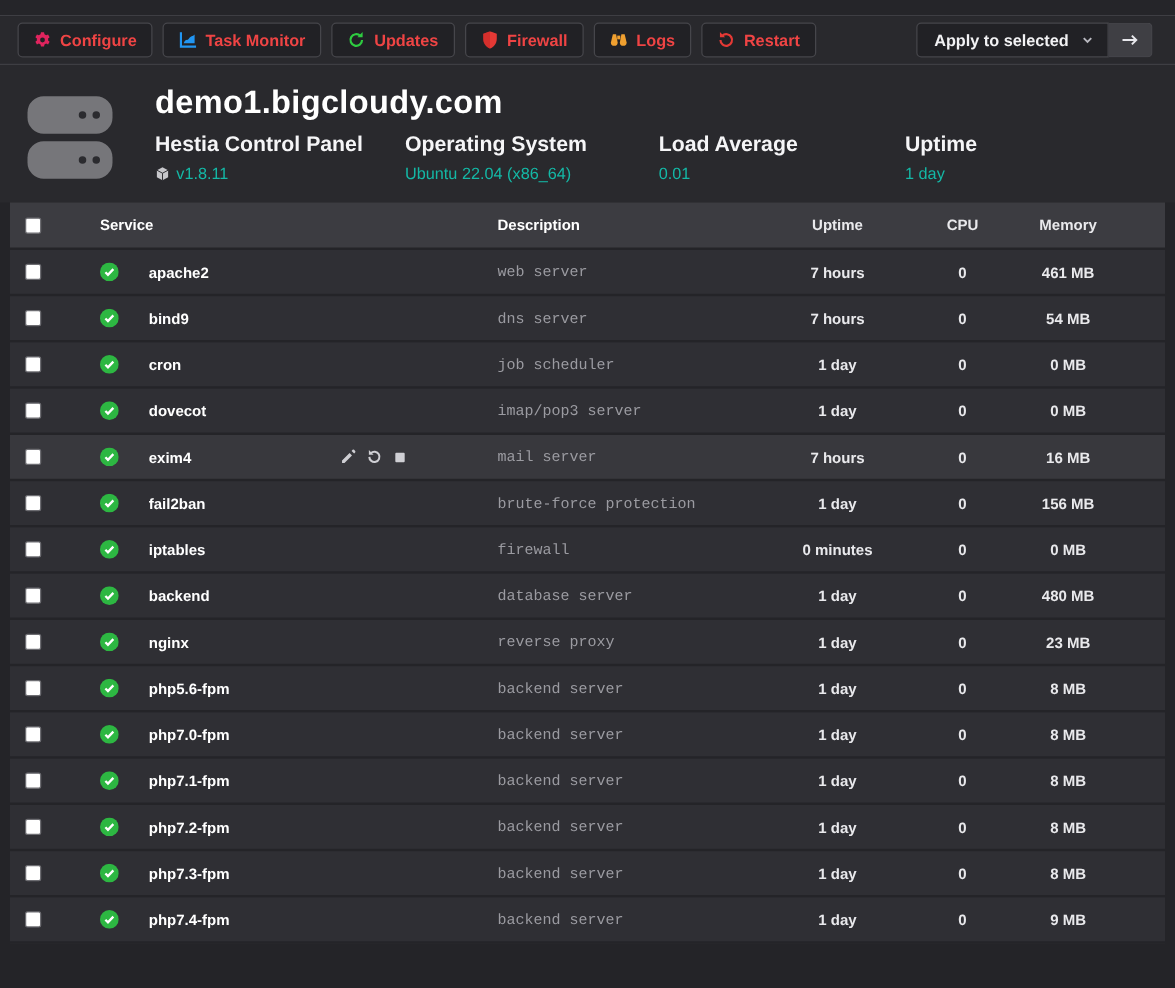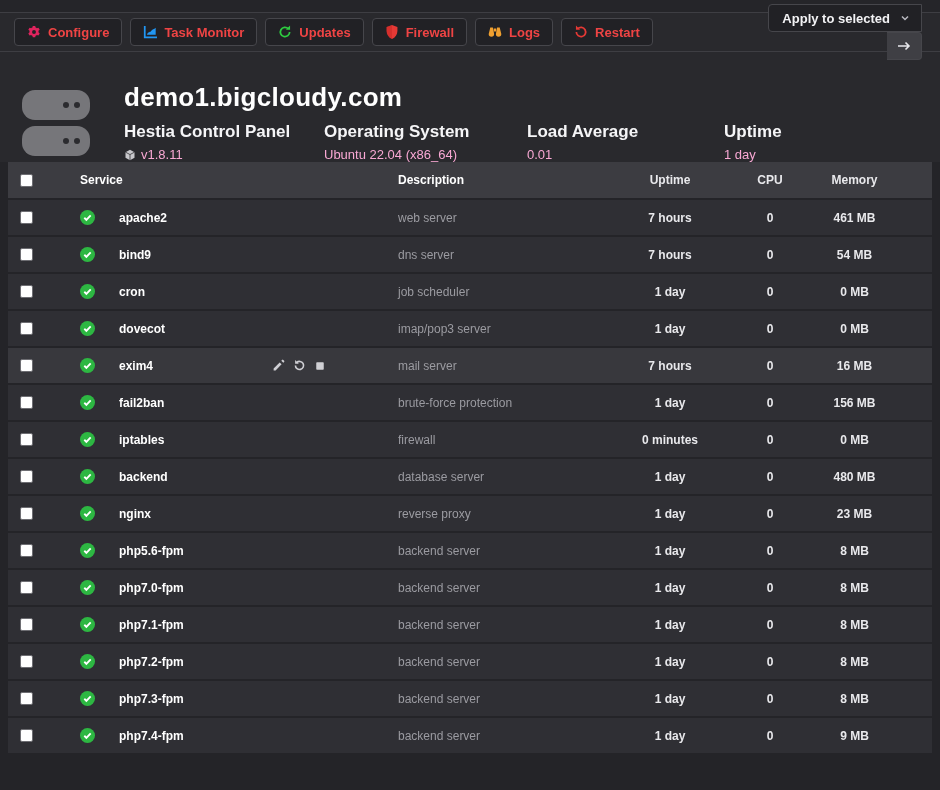--- a/index.html
+++ b/index.html
@@ -14,62 +14,62 @@
   .toolbar {
     height:39px; background:#29292d; border-bottom:1px solid #3e3e43;
     display:flex; align-items:center; gap:8px; padding:0 18px 0 14px;
   }
   .tb-btn {
     display:inline-flex; align-items:center; gap:7px; height:28px; padding:0 12px;
     background:#212125; border:1px solid #46464b; border-radius:4px;
     color:#ef4444; font-size:13px; font-weight:600; cursor:pointer; white-space:nowrap;
   }
   .tb-btn .ic, .apply-select .ic { display:inline-flex; align-items:center; }
-  .tb-right { margin-left:auto; display:flex; align-items:flex-end;flex-direction:column; }
+  .tb-right { margin-left:auto; display:flex; align-items:flex-start; }
   .apply-select {
     display:inline-flex; align-items:center; gap:9px; height:28px; padding:0 10px 0 13px;
     background:#212125; border:1px solid #46464b; border-radius:4px 0 0 4px;
     color:#f2f2f4; font-size:13px; font-weight:600; cursor:pointer; white-space:nowrap;
   }
   .apply-arrow {
     width:35px; height:28px; background:#3f3f44; border:1px solid #46464b; border-left:none;
     border-radius:0 4px 4px 0; display:flex; align-items:center; justify-content:center; cursor:pointer;
   }
   
-  .hero { height:110px; background:#29292d; display:flex;align-items:flex-end; }
+  .hero { height:110px; background:#29292d; display:flex; }
   .server-glyph { margin:25px 0 0 22px; width:68px; }
   .server-glyph .unit {
     width:68px; height:30px; background:#76767a; border-radius:13px; margin-bottom:6px;
     display:flex; align-items:center; justify-content:flex-end; gap:5px; padding-right:10px;
   }
   .server-glyph .dot { width:6px; height:6px; border-radius:50%; background:#2b2b2f; }
   .hero-main { margin-left:34px; margin-top:13px; }
   .hero-title { font-size:26px; line-height:32px; font-weight:600; color:#ffffff; letter-spacing:.3px; }
   .hero-stats { display:grid; grid-template-columns:200px 203px 197px auto; margin-top:9px; }
   .stat-label { font-size:17px; font-weight:700; color:#f5f5f7; margin-bottom:5px; }
-  .stat-value { font-size:13px; color:#f9a8d4; display:flex; align-items:center; gap:5px; }
+  .stat-value { font-size:13px; color:#14b8a6; display:flex; align-items:center; gap:5px; }
   
   .table-wrap { margin:0 8px; }
   .grid-row {
     display:grid; grid-template-columns:72px 318px 217px 110px 90px 117px;
     align-items:center;
   }
   .thead {
     height:38px; background:#3c3c41; border-bottom:2px solid #242428;
     color:#ffffff; font-size:12px; font-weight:700;
   }
   .trow { height:37px; background:#2f2f34; border-bottom:2px solid #242428; }
   .trow.hovered { background:#38383d; }
   .cell-check { padding-left:12px; }
   .checkbox {
     display:block; width:13px; height:13px; background:#ffffff;
     border:1px solid #6d6d72; border-radius:2px; cursor:pointer;
   }
   .cell-service { display:flex; align-items:center; gap:24px; font-size:12px; font-weight:700; color:#ffffff; }
-  .cell-desc { font-size:12px; color:#9b9ba1; }
+  .cell-desc { font-size:12px; color:#9b9ba1;font-family:Liberation Mono, monospace; }
   .cell-num { font-size:12px; font-weight:700; color:#e9e9ec; text-align:center; }
   .cell-mem { padding-right:38px; }
   .row-actions { margin-left:auto; margin-right:72px; display:flex; align-items:center; gap:8px; }
   .row-actions .act { display:inline-flex; cursor:pointer; }
   .status-ic { display:inline-flex; }
 </style>
 </head>
 <body>
 
 <div class="top-strip"></div>

